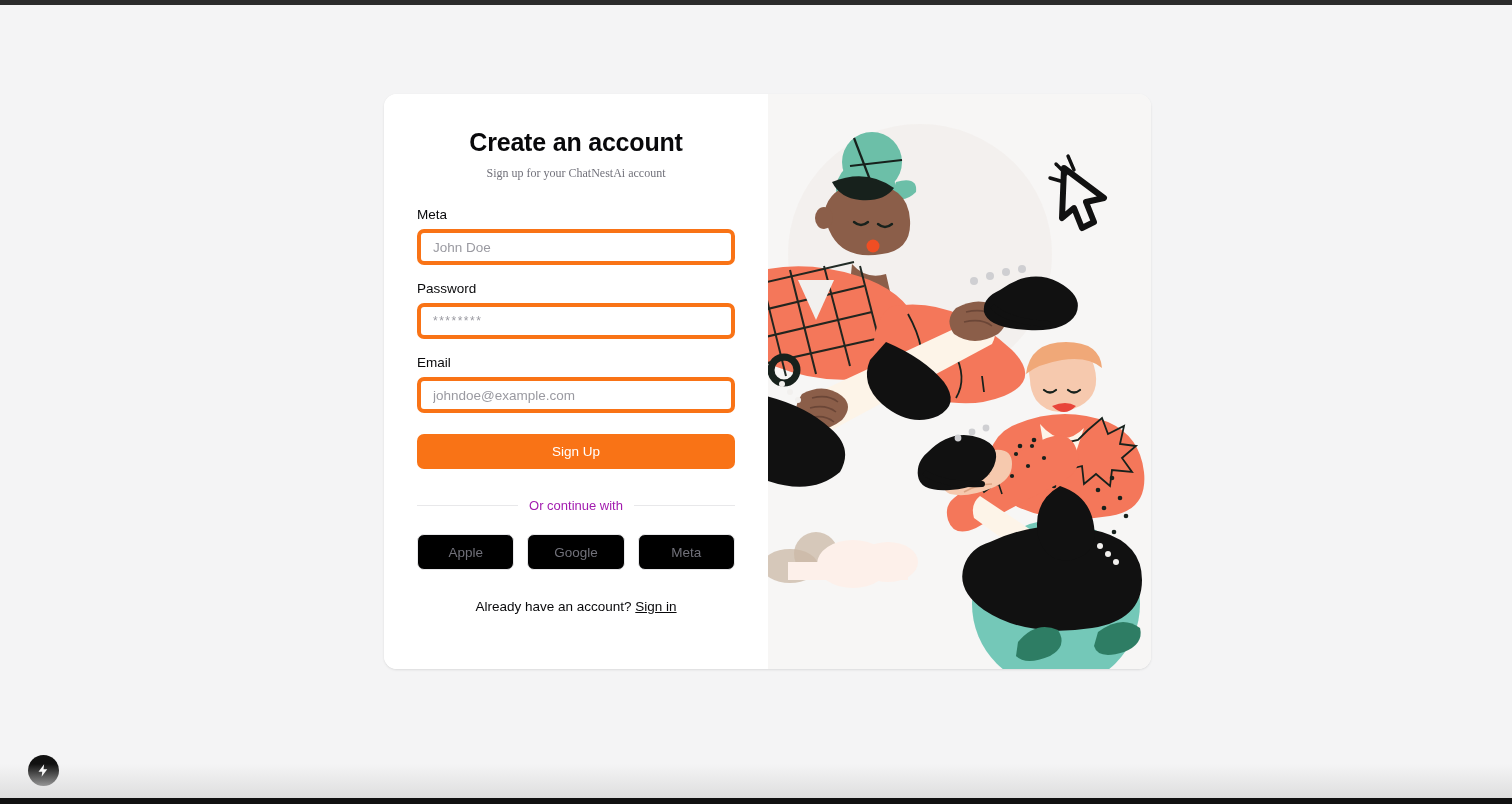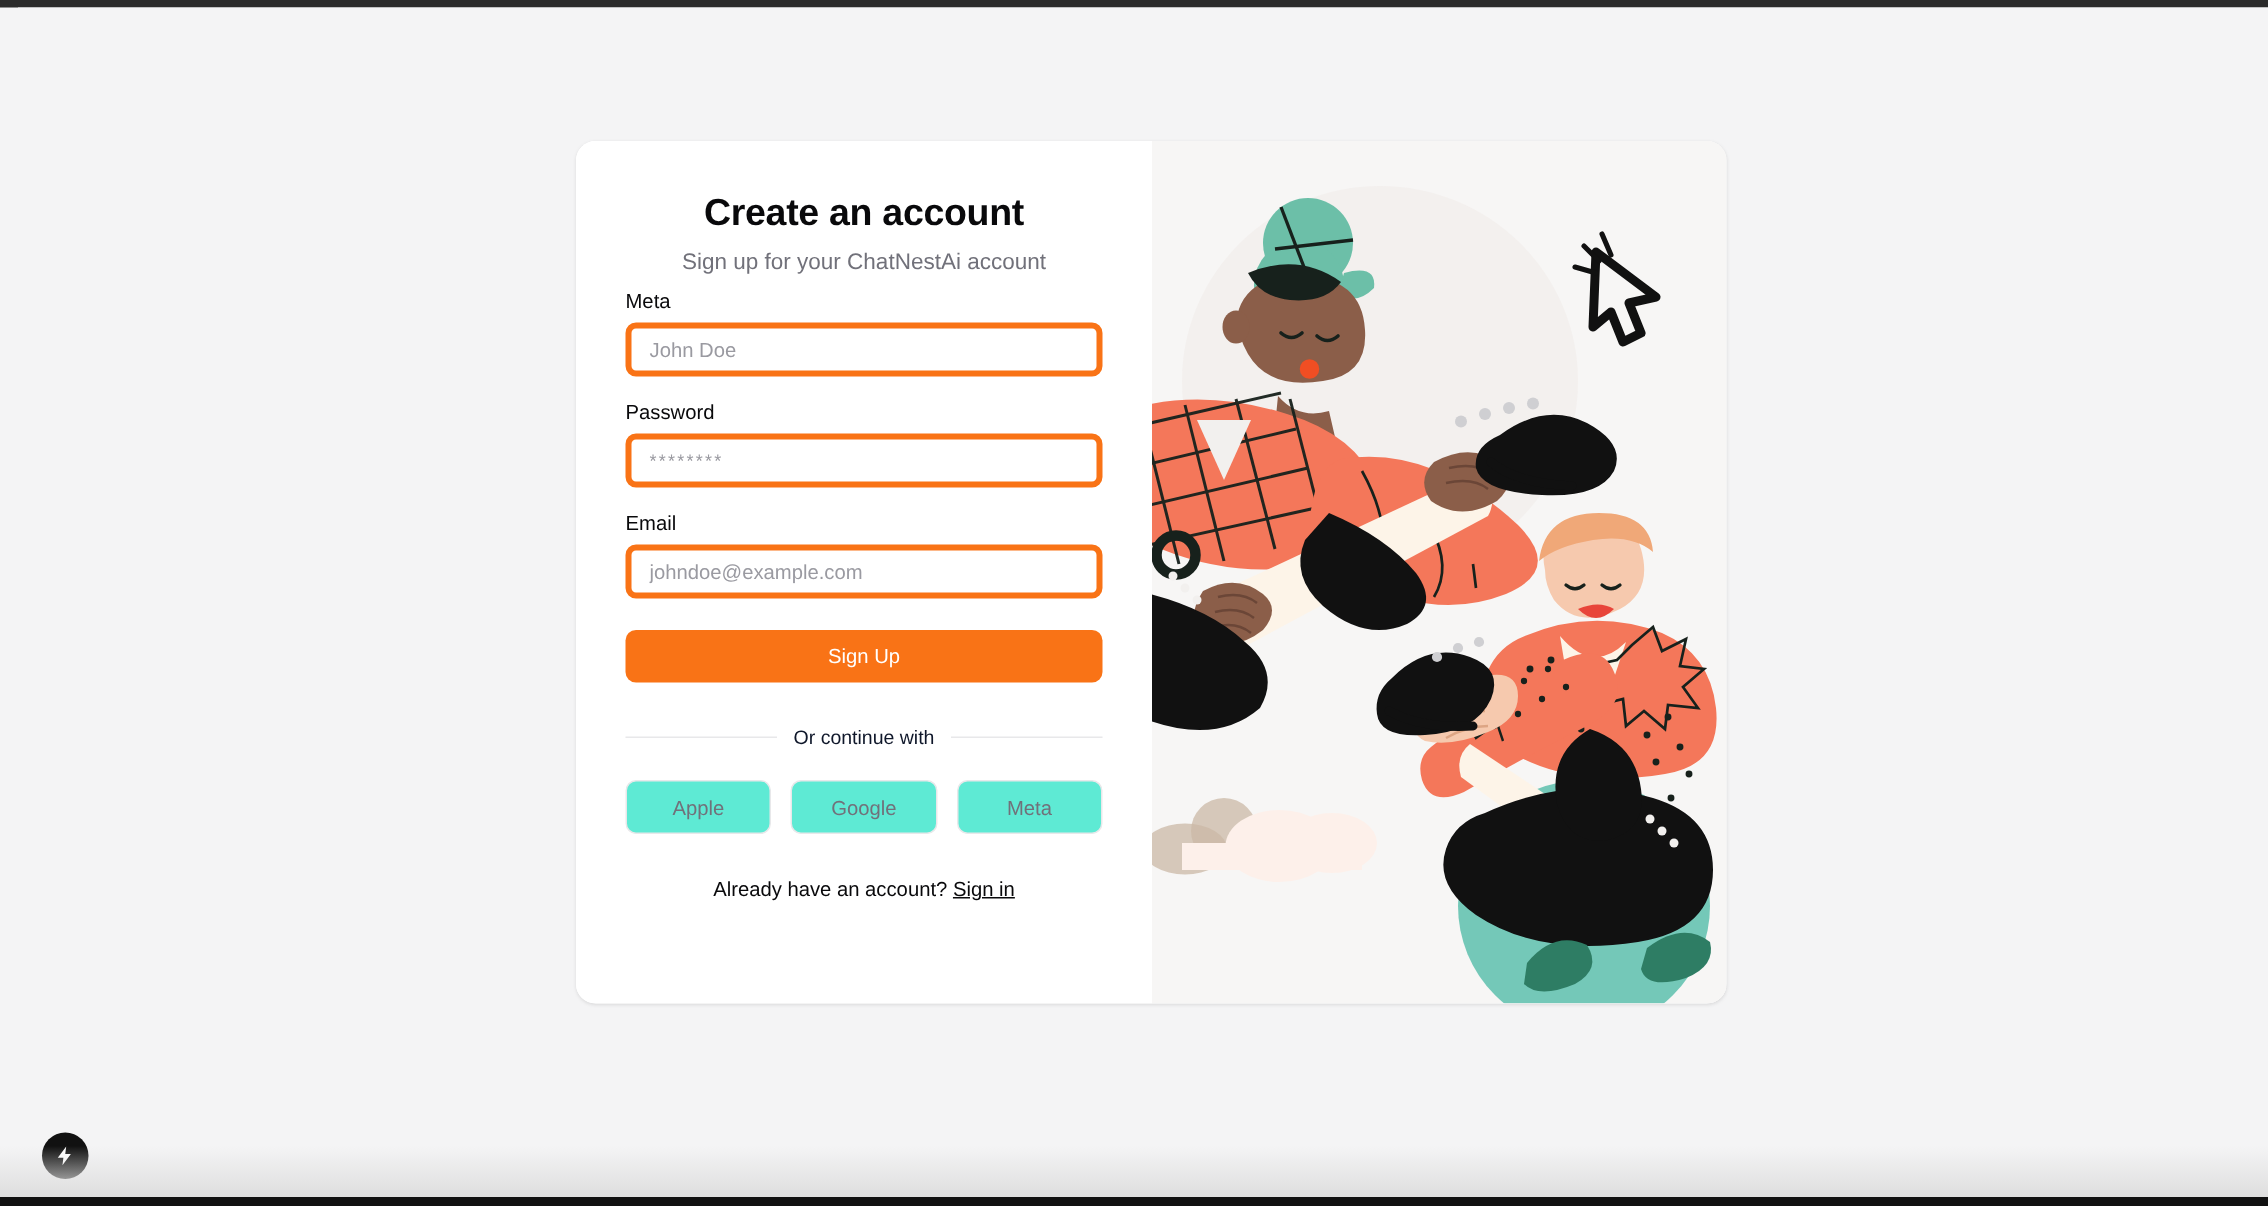--- a/index.html
+++ b/index.html
@@ -74,24 +74,25 @@
   .title {
     font-size: 25px;
     font-weight: bold;
     color: #09090b;
     text-align: center;
     letter-spacing: -0.2px;
     margin-bottom: 9px;
   }
 
   .subtitle {
-    font-size: 15px;
+    font-size: 12px;
     color: #71717a;
     text-align: center;
-    margin-bottom: 10px;
+    margin-bottom: 26px;
+    font-family: Liberation Serif, serif;
   }
 
   .field { margin-bottom: 16px; }
 
   .field-label {
     display: block;
     font-size: 13.5px;
     color: #09090b;
     margin-bottom: 7px;
   }
@@ -132,35 +133,35 @@
     margin-top: 29px;
     margin-bottom: 21px;
   }
   .divider-line {
     flex: 1;
     height: 1px;
     background: #e8e8ea;
   }
   .divider-text {
     font-size: 13px;
-    color: #0f172a;
+    color: #a21caf;
     white-space: nowrap;
   }
 
   
   .social-row {
     display: flex;
     gap: 13px;
   }
   .social-button {
     flex: 1;
     height: 36px;
     border: 1px solid #e8e8ea;
     border-radius: 7px;
-    background: #5eead4;
+    background: #000000;
     color: #71717a;
     font-family: "Liberation Sans", sans-serif;
     font-size: 13.5px;
     cursor: pointer;
     display: flex;
     align-items: center;
     justify-content: center;
   }
 
   

